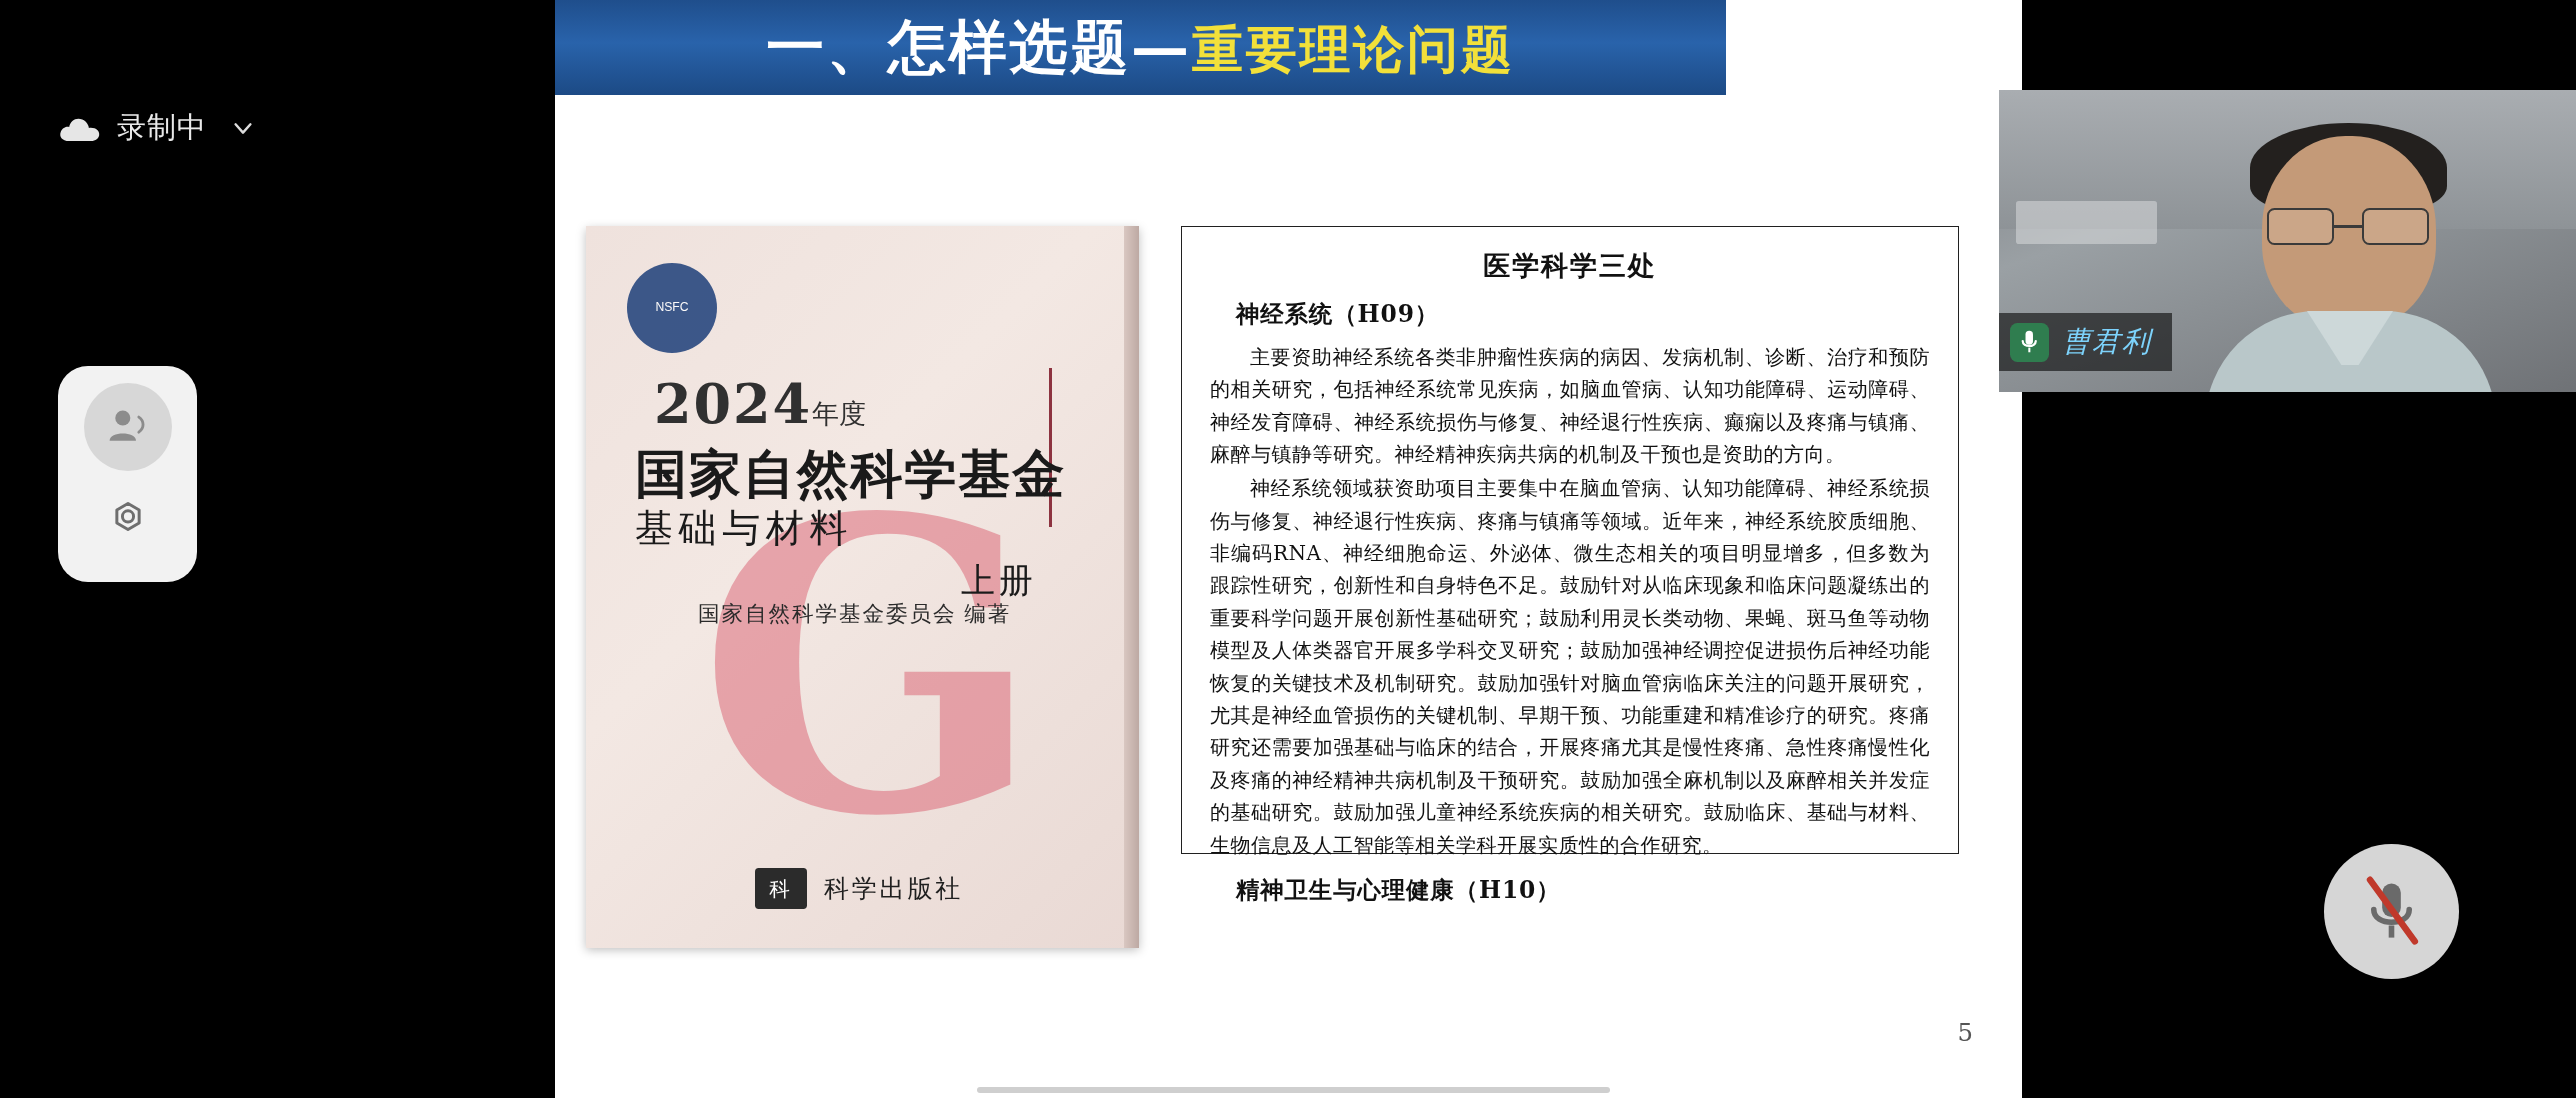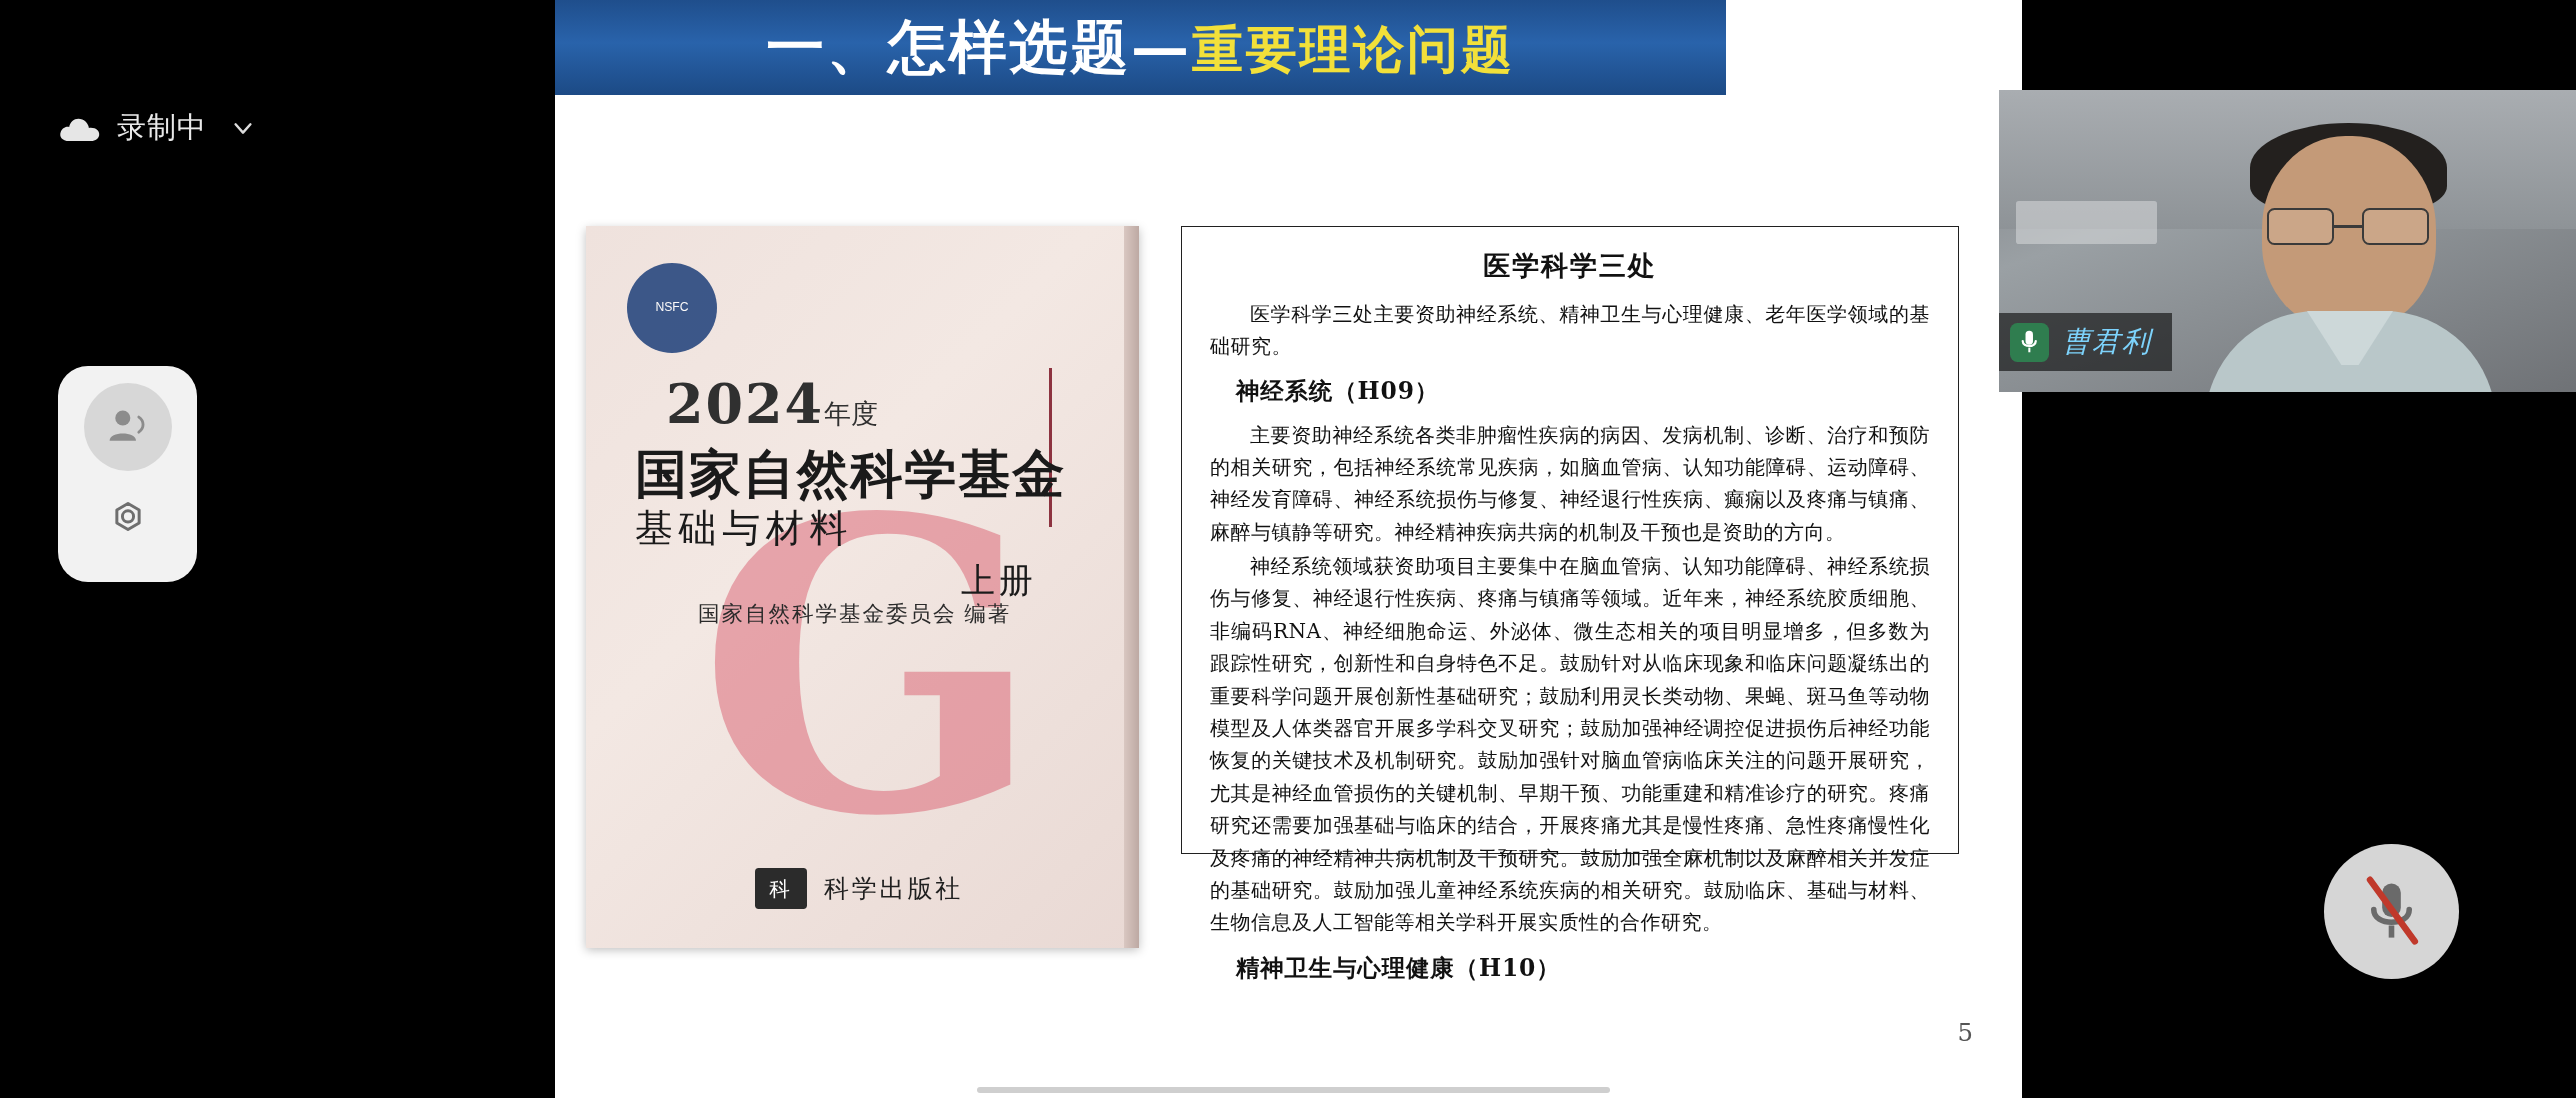--- a/index.html
+++ b/index.html
@@ -95,21 +95,21 @@
     color:#fff; font-size: 12.2px; text-align:center; line-height:1.1;
   }
   .book .gletter {
     position: absolute; left: 112px; top: 281px;
     font-family: "DejaVu Serif", serif;
     font-size: 403px; font-weight: bold;
     color: rgba(214,80,100,.45);
     line-height: .8;
   }
   .book .year {
-    position: absolute; left: 80px; top: 146px;
+    position: absolute; left: 68px; top: 146px;
     color: #303030;
     font-family: "DejaVu Serif", serif;
   }
   .book .year .num { font-size: 54px; font-weight: bold; letter-spacing: 1.9px; }
   .book .year .suffix { font-size: 27px; }
   .book .title1 {
     position: absolute; left: 49px; top: 214px;
     font-family: "DejaVu Serif", serif;
     font-size: 52px; font-weight: bold; color: #1a1a1a; letter-spacing: 1.9px;
   }
@@ -313,21 +313,20 @@
         <div class="vol">上册</div>
         <div class="author">国家自然科学基金委员会  编著</div>
         <div class="publisher">
           <span class="logo">科</span>
           <span>科学出版社</span>
         </div>
       </div>
 
       <div class="panel">
         <h2>医学科学三处</h2>
-        <p>医学科学三处主要资助神经系统、精神卫生与心理健康、老年医学领域的基础研究。</p>
         <h3>神经系统（H09）</h3>
         <p>主要资助神经系统各类非肿瘤性疾病的病因、发病机制、诊断、治疗和预防的相关研究，包括神经系统常见疾病，如脑血管病、认知功能障碍、运动障碍、神经发育障碍、神经系统损伤与修复、神经退行性疾病、癫痫以及疼痛与镇痛、麻醉与镇静等研究。神经精神疾病共病的机制及干预也是资助的方向。</p>
         <p>神经系统领域获资助项目主要集中在脑血管病、认知功能障碍、神经系统损伤与修复、神经退行性疾病、疼痛与镇痛等领域。近年来，神经系统胶质细胞、非编码RNA、神经细胞命运、外泌体、微生态相关的项目明显增多，但多数为跟踪性研究，创新性和自身特色不足。鼓励针对从临床现象和临床问题凝练出的重要科学问题开展创新性基础研究；鼓励利用灵长类动物、果蝇、斑马鱼等动物模型及人体类器官开展多学科交叉研究；鼓励加强神经调控促进损伤后神经功能恢复的关键技术及机制研究。鼓励加强针对脑血管病临床关注的问题开展研究，尤其是神经血管损伤的关键机制、早期干预、功能重建和精准诊疗的研究。疼痛研究还需要加强基础与临床的结合，开展疼痛尤其是慢性疼痛、急性疼痛慢性化及疼痛的神经精神共病机制及干预研究。鼓励加强全麻机制以及麻醉相关并发症的基础研究。鼓励加强儿童神经系统疾病的相关研究。鼓励临床、基础与材料、生物信息及人工智能等相关学科开展实质性的合作研究。</p>
         <h3>精神卫生与心理健康（H10）</h3>
       </div>
 
       <div class="page-num">5</div>
       <div class="slide-scrollbar"></div>
     </div>
   </div>

